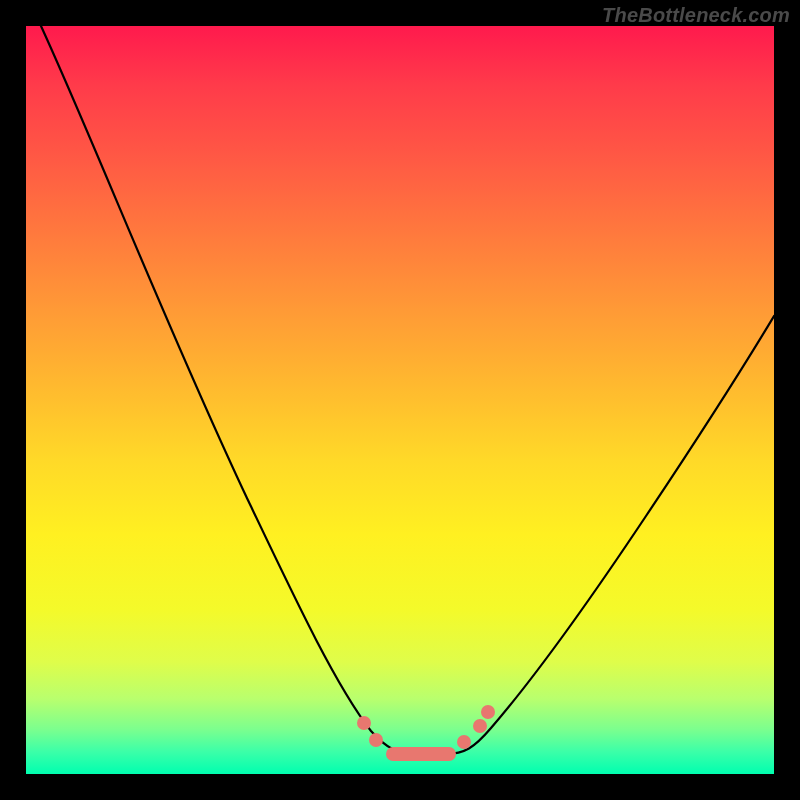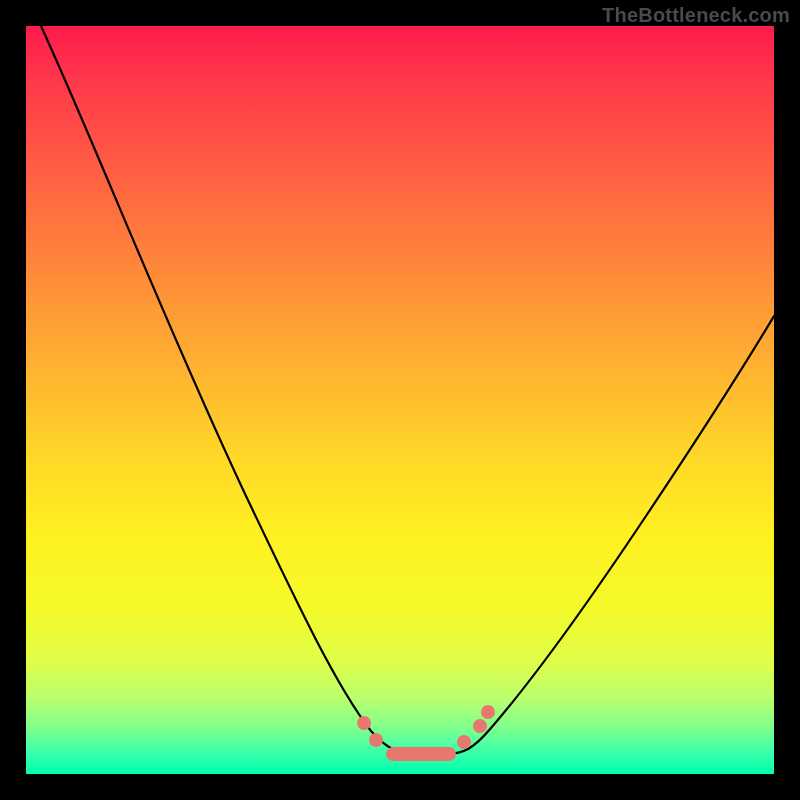--- a/index.html
+++ b/index.html
@@ -11,20 +11,21 @@
     overflow: hidden;
     font-family: Arial, Helvetica, sans-serif;
   }
   .frame {
     position: absolute;
     top: 0;
     left: 0;
     width: 800px;
     height: 800px;
     background: #000;
+    font-style: italic;
   }
   .plot {
     position: absolute;
     top: 26px;
     left: 26px;
     width: 748px;
     height: 748px;
     
     background: linear-gradient(
       to bottom,

